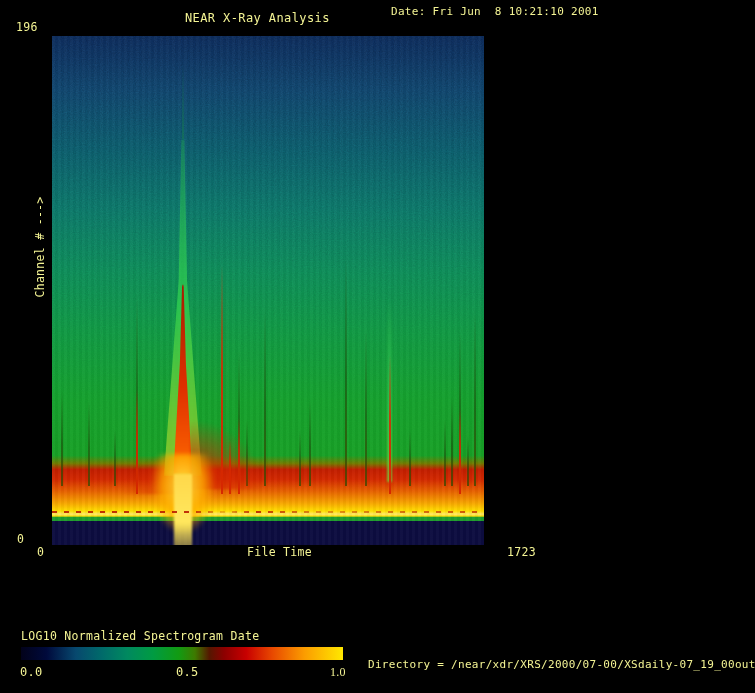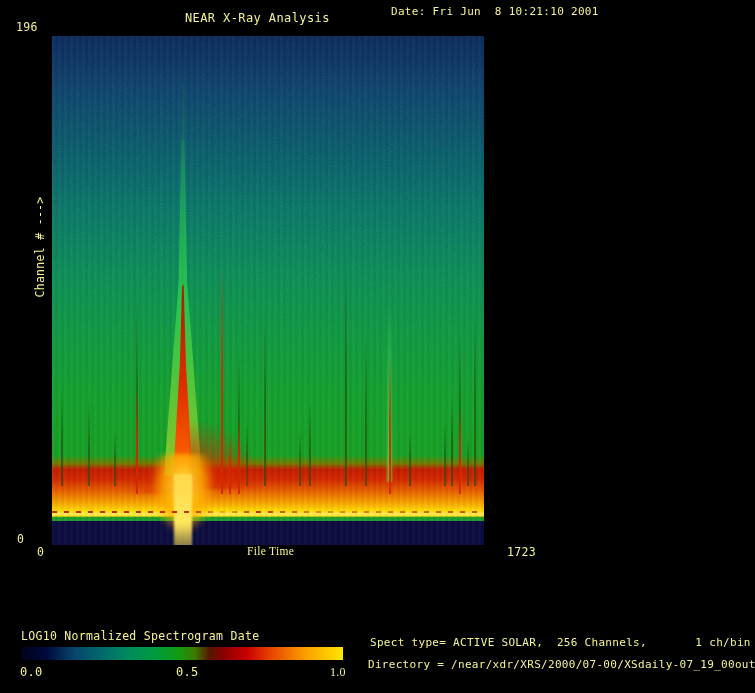--- a/index.html
+++ b/index.html
@@ -5,21 +5,21 @@
   html,body{margin:0;padding:0;background:#000;}
   .stage{position:relative;width:755px;height:693px;background:#000;overflow:hidden;
          font-family:"DejaVu Sans Mono",monospace;color:#f4f494;}
   .t{position:absolute;white-space:pre;font-size:11.5px;letter-spacing:.3px;}
   .title{left:185px;top:4px;font-size:12px;letter-spacing:.4px;margin-top:7px;}
   .date{left:391px;top:5px;font-size:11px;}
   .ymax{left:16px;top:20px;}
   .ymin{left:17px;top:532px;}
   .ytitle{left:40px;top:247px;transform:translate(-50%,-50%) rotate(-90deg);}
   .xmin{left:37px;top:545px;}
-  .xtitle{left:247px;top:545px;font-family:Liberation Serif, serif;}
+  .xtitle{left:247px;top:545px;}
   .xmax{left:499px;top:545px;margin-left:8px;}
   .cbtitle{left:21px;top:629px;font-size:11.5px;}
   .cb0{left:20px;top:665px;font-size:12px;}
   .cb5{left:176px;top:665px;font-size:12px;}
   .cb1{left:330px;top:665px;font-size:12px;font-family:Liberation Serif, serif;}
   .info1{left:370px;top:636px;font-size:11px;}
   .info2{left:368px;top:658px;font-size:11px;}
 
   .plot{position:absolute;left:52px;top:36px;width:432px;height:509px;overflow:hidden;background:#0a2a55;}
   .layer{position:absolute;inset:0;}
@@ -123,16 +123,15 @@
   <div class="t xmin">0</div>
   <div class="t xtitle">File Time</div>
   <div class="t xmax">1723</div>
 
   <div class="t cbtitle">LOG10 Normalized Spectrogram Date</div>
   <div class="cbar" id="cbar" style="background: linear-gradient(to right, rgb(2, 2, 26) 0%, rgb(0, 10, 60) 8%, rgb(7, 72, 110) 17%, rgb(0, 106, 106) 25%, rgb(0, 137, 95) 33%, rgb(0, 155, 66) 41%, rgb(18, 155, 18) 49%, rgb(61, 122, 0) 54%, rgb(85, 23, 0) 58.5%, rgb(140, 0, 0) 63%, rgb(200, 0, 0) 70%, rgb(232, 72, 0) 78%, rgb(251, 156, 0) 88%, rgb(255, 232, 0) 100%);"></div>
   <div class="t cb0">0.0</div>
   <div class="t cb5">0.5</div>
   <div class="t cb1">1.0</div>
 
-  <div class="t info1">Spect type= ACTIVE SOLAR,  256 Channels,       1 ch/bin</div>
   <div class="t info2">Directory = /near/xdr/XRS/2000/07-00/XSdaily-07_19_00out/</div>
 
 </div>
 
 </body></html>

